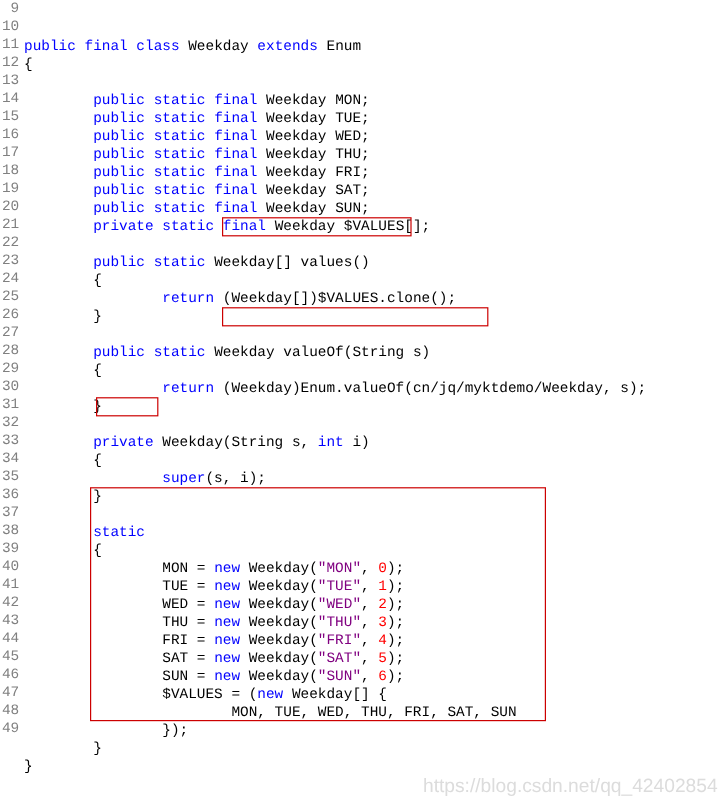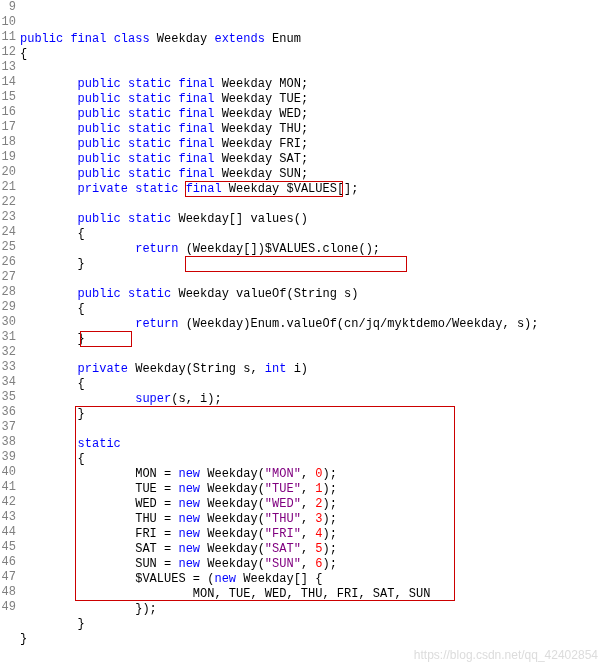--- a/index.html
+++ b/index.html
@@ -42,21 +42,21 @@
     position: absolute;
     border: 1px solid #cc0000;
     pointer-events: none;
   }
   .watermark {
     position: absolute;
     right: 6px;
     bottom: 4px;
     color: #dcdcdc;
     font-family: Arial, sans-serif;
-    font-size: 12px;
+    font-size: 16px;
     user-select: none;
   }
 </style>
 </head>
 <body>
 
 <div class="code-area" id="code-root"><div class="line"><span class="gutter">9</span><span class="code"><span class="kw">public</span><span> </span><span class="kw">final</span><span> </span><span class="kw">class</span><span> Weekday </span><span class="kw">extends</span><span> Enum</span></span></div><div class="line"><span class="gutter">10</span><span class="code"><span>{</span></span></div><div class="line"><span class="gutter">11</span><span class="code"><span></span></span></div><div class="line"><span class="gutter">12</span><span class="code"><span>        </span><span class="kw">public</span><span> </span><span class="kw">static</span><span> </span><span class="kw">final</span><span> Weekday MON;</span></span></div><div class="line"><span class="gutter">13</span><span class="code"><span>        </span><span class="kw">public</span><span> </span><span class="kw">static</span><span> </span><span class="kw">final</span><span> Weekday TUE;</span></span></div><div class="line"><span class="gutter">14</span><span class="code"><span>        </span><span class="kw">public</span><span> </span><span class="kw">static</span><span> </span><span class="kw">final</span><span> Weekday WED;</span></span></div><div class="line"><span class="gutter">15</span><span class="code"><span>        </span><span class="kw">public</span><span> </span><span class="kw">static</span><span> </span><span class="kw">final</span><span> Weekday THU;</span></span></div><div class="line"><span class="gutter">16</span><span class="code"><span>        </span><span class="kw">public</span><span> </span><span class="kw">static</span><span> </span><span class="kw">final</span><span> Weekday FRI;</span></span></div><div class="line"><span class="gutter">17</span><span class="code"><span>        </span><span class="kw">public</span><span> </span><span class="kw">static</span><span> </span><span class="kw">final</span><span> Weekday SAT;</span></span></div><div class="line"><span class="gutter">18</span><span class="code"><span>        </span><span class="kw">public</span><span> </span><span class="kw">static</span><span> </span><span class="kw">final</span><span> Weekday SUN;</span></span></div><div class="line"><span class="gutter">19</span><span class="code"><span>        </span><span class="kw">private</span><span> </span><span class="kw">static</span><span> </span><span class="kw">final</span><span> Weekday $VALUES[];</span></span></div><div class="line"><span class="gutter">20</span><span class="code"><span></span></span></div><div class="line"><span class="gutter">21</span><span class="code"><span>        </span><span class="kw">public</span><span> </span><span class="kw">static</span><span> Weekday[] values()</span></span></div><div class="line"><span class="gutter">22</span><span class="code"><span>        {</span></span></div><div class="line"><span class="gutter">23</span><span class="code"><span>                </span><span class="kw">return</span><span> (Weekday[])$VALUES.clone();</span></span></div><div class="line"><span class="gutter">24</span><span class="code"><span>        }</span></span></div><div class="line"><span class="gutter">25</span><span class="code"><span></span></span></div><div class="line"><span class="gutter">26</span><span class="code"><span>        </span><span class="kw">public</span><span> </span><span class="kw">static</span><span> Weekday valueOf(String s)</span></span></div><div class="line"><span class="gutter">27</span><span class="code"><span>        {</span></span></div><div class="line"><span class="gutter">28</span><span class="code"><span>                </span><span class="kw">return</span><span> (Weekday)Enum.valueOf(cn/jq/myktdemo/Weekday, s);</span></span></div><div class="line"><span class="gutter">29</span><span class="code"><span>        }</span></span></div><div class="line"><span class="gutter">30</span><span class="code"><span></span></span></div><div class="line"><span class="gutter">31</span><span class="code"><span>        </span><span class="kw">private</span><span> Weekday(String s, </span><span class="kw">int</span><span> i)</span></span></div><div class="line"><span class="gutter">32</span><span class="code"><span>        {</span></span></div><div class="line"><span class="gutter">33</span><span class="code"><span>                </span><span class="kw">super</span><span>(s, i);</span></span></div><div class="line"><span class="gutter">34</span><span class="code"><span>        }</span></span></div><div class="line"><span class="gutter">35</span><span class="code"><span></span></span></div><div class="line"><span class="gutter">36</span><span class="code"><span>        </span><span class="kw">static</span><span> </span></span></div><div class="line"><span class="gutter">37</span><span class="code"><span>        {</span></span></div><div class="line"><span class="gutter">38</span><span class="code"><span>                MON = </span><span class="kw">new</span><span> Weekday(</span><span class="str">"MON"</span><span>, </span><span class="num">0</span><span>);</span></span></div><div class="line"><span class="gutter">39</span><span class="code"><span>                TUE = </span><span class="kw">new</span><span> Weekday(</span><span class="str">"TUE"</span><span>, </span><span class="num">1</span><span>);</span></span></div><div class="line"><span class="gutter">40</span><span class="code"><span>                WED = </span><span class="kw">new</span><span> Weekday(</span><span class="str">"WED"</span><span>, </span><span class="num">2</span><span>);</span></span></div><div class="line"><span class="gutter">41</span><span class="code"><span>                THU = </span><span class="kw">new</span><span> Weekday(</span><span class="str">"THU"</span><span>, </span><span class="num">3</span><span>);</span></span></div><div class="line"><span class="gutter">42</span><span class="code"><span>                FRI = </span><span class="kw">new</span><span> Weekday(</span><span class="str">"FRI"</span><span>, </span><span class="num">4</span><span>);</span></span></div><div class="line"><span class="gutter">43</span><span class="code"><span>                SAT = </span><span class="kw">new</span><span> Weekday(</span><span class="str">"SAT"</span><span>, </span><span class="num">5</span><span>);</span></span></div><div class="line"><span class="gutter">44</span><span class="code"><span>                SUN = </span><span class="kw">new</span><span> Weekday(</span><span class="str">"SUN"</span><span>, </span><span class="num">6</span><span>);</span></span></div><div class="line"><span class="gutter">45</span><span class="code"><span>                $VALUES = (</span><span class="kw">new</span><span> Weekday[] {</span></span></div><div class="line"><span class="gutter">46</span><span class="code"><span>                        MON, TUE, WED, THU, FRI, SAT, SUN</span></span></div><div class="line"><span class="gutter">47</span><span class="code"><span>                });</span></span></div><div class="line"><span class="gutter">48</span><span class="code"><span>        }</span></span></div><div class="line"><span class="gutter">49</span><span class="code"><span>}</span></span></div></div>
 
 <div class="red-box" id="box1" style="top: 181px; left: 185px; width: 158px; height: 16px;"></div>
 <div class="red-box" id="box2" style="top: 256px; left: 185px; width: 222px; height: 16px;"></div>

